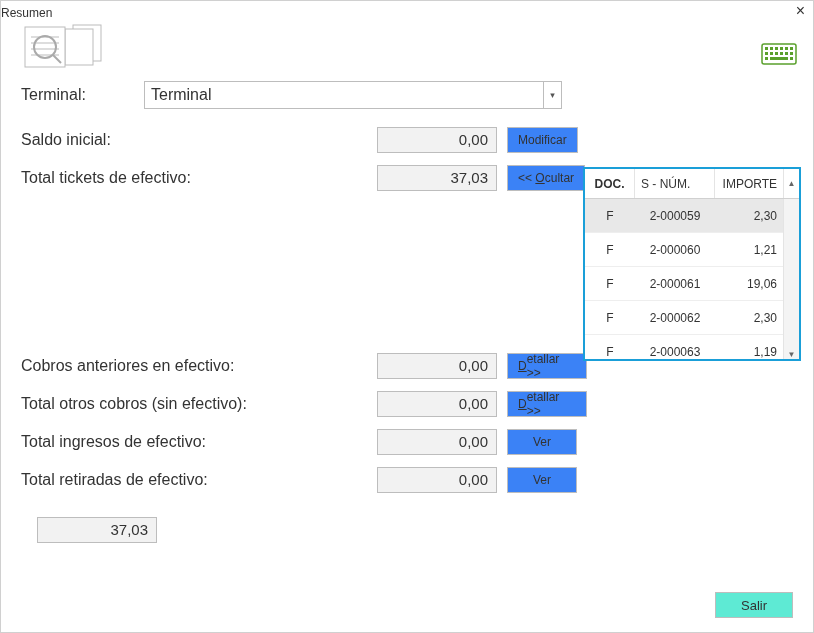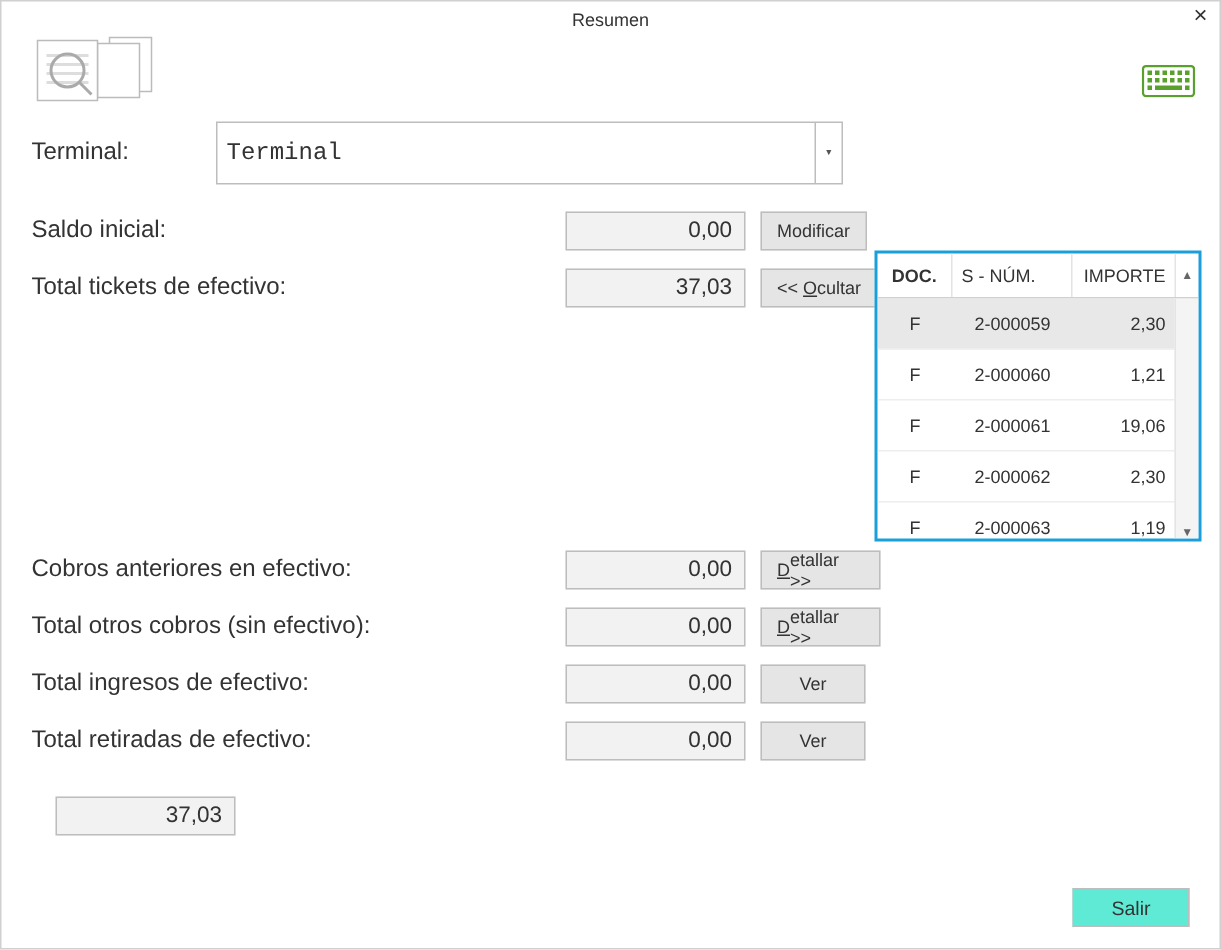--- a/index.html
+++ b/index.html
@@ -12,21 +12,21 @@
     width: 814px;
     height: 633px;
     border: 1px solid #d0d0d0;
     position: relative;
     overflow: hidden;
   }
   .titlebar {
     height: 24px;
     display: flex;
     align-items: center;
-    justify-content: center;
+    justify-content: flex-start;
     position: relative;
     font-size: 12px;
   }
   .titlebar .close {
     position: absolute;
     right: 8px;
     top: 2px;
     font-size: 16px;
     cursor: pointer;
     line-height: 1;
@@ -52,30 +52,29 @@
     display: flex;
     align-items: center;
     margin-bottom: 10px;
   }
   .label {
     width: 340px;
     font-size: 16px;
   }
   .terminal-select {
     flex: 0 0 418px;
-    height: 42px;
+    height: 28px;
     border: 1px solid #bdbdbd;
     display: flex;
     align-items: center;
     position: relative;
     padding-left: 6px;
     font-size: 16px;
     cursor: pointer;
     background:#fff;
-    font-family:Liberation Mono, monospace;
   }
   .terminal-select .caret {
     position: absolute;
     right: 0;
     top: 0;
     width: 18px;
     height: 100%;
     border-left: 1px solid #bdbdbd;
     display: flex;
     align-items: center;
@@ -90,21 +89,21 @@
     background: #f2f2f2;
     text-align: right;
     padding-right: 8px;
     line-height: 24px;
     font-size: 15px;
     margin-left: 16px;
   }
   .btn {
     height: 26px;
     border: 1px solid #bdbdbd;
-    background: #e5e5e5;
+    background: #3b82f6;
     padding: 0 10px;
     font-size: 12px;
     cursor: pointer;
     display: flex;
     align-items: center;
     justify-content: center;
     margin-left: 10px;
     min-width: 70px;
   }
   .row-line { display:flex; align-items:center; margin-bottom:12px; }

